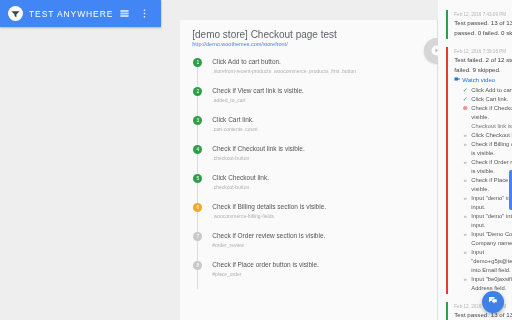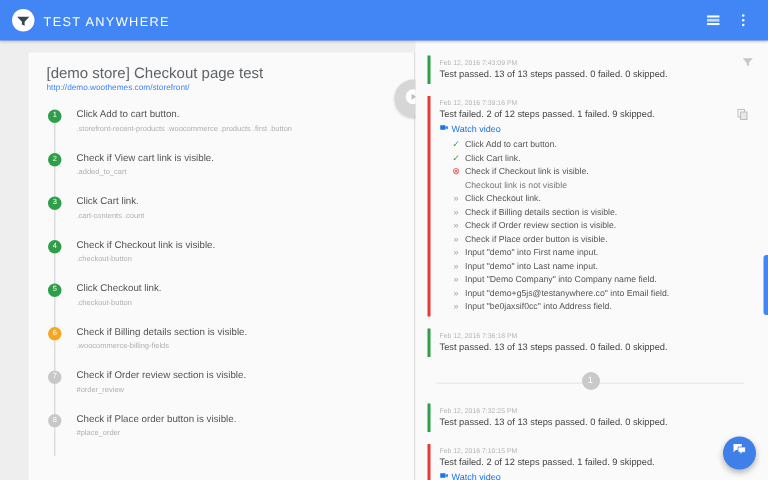--- a/index.html
+++ b/index.html
@@ -2,21 +2,21 @@
 <html><head>
 <meta charset="utf-8">
 <style>
   * { box-sizing: border-box; margin: 0; padding: 0; }
   html, body {
     width: 512px; height: 320px;
     font-family: "Liberation Sans", sans-serif;
     background: #eeeeee;
     overflow: hidden;
   }
-  .app { width: 512px; height: 320px; position: relative; display: flex; flex-direction: column; }
+  .app { width: 512px; height: 320px; position: relative; display: flex; flex-direction: row; }
 
   
   .appbar {
     height: 27px; background: #4285f4; flex: 0 0 27px;
     display: flex; align-items: center; padding: 0 8px;
     box-shadow: 0 1px 2px rgba(0,0,0,.25); position: relative; z-index: 5;
   }
   .logo-mark {
     width: 15px; height: 15px; border-radius: 50%; background: #ffffff;
     display: flex; align-items: center; justify-content: center; flex: 0 0 15px;
@@ -31,21 +31,21 @@
     width: 18px; height: 18px; display: flex; align-items: center; justify-content: center;
     margin-left: 2px; cursor: pointer;
   }
 
   
   .body { flex: 1 1 auto; display: flex; min-height: 0; background: #eeeeee; }
 
   
   .left-pane {
     width: 277px; flex: 0 0 277px; background: #eeeeee;
-    padding: 8px 0 0 19px; overflow: hidden; position: relative;
+    padding: 20px 0 0 19px; overflow: hidden; position: relative;
   }
   .steps-card {
     background: #fafafa; height: 100%; position: relative;
     border-right: 1px solid #e0e0e0;
   }
   .test-title {
     font-size: 10px; color: #5f6368; padding: 9px 12px 1px 12px; font-weight: 400;
   }
   .test-url {
     font-size: 5.5px; color: #4285f4; padding: 0 12px 8px 12px; text-decoration: none;

